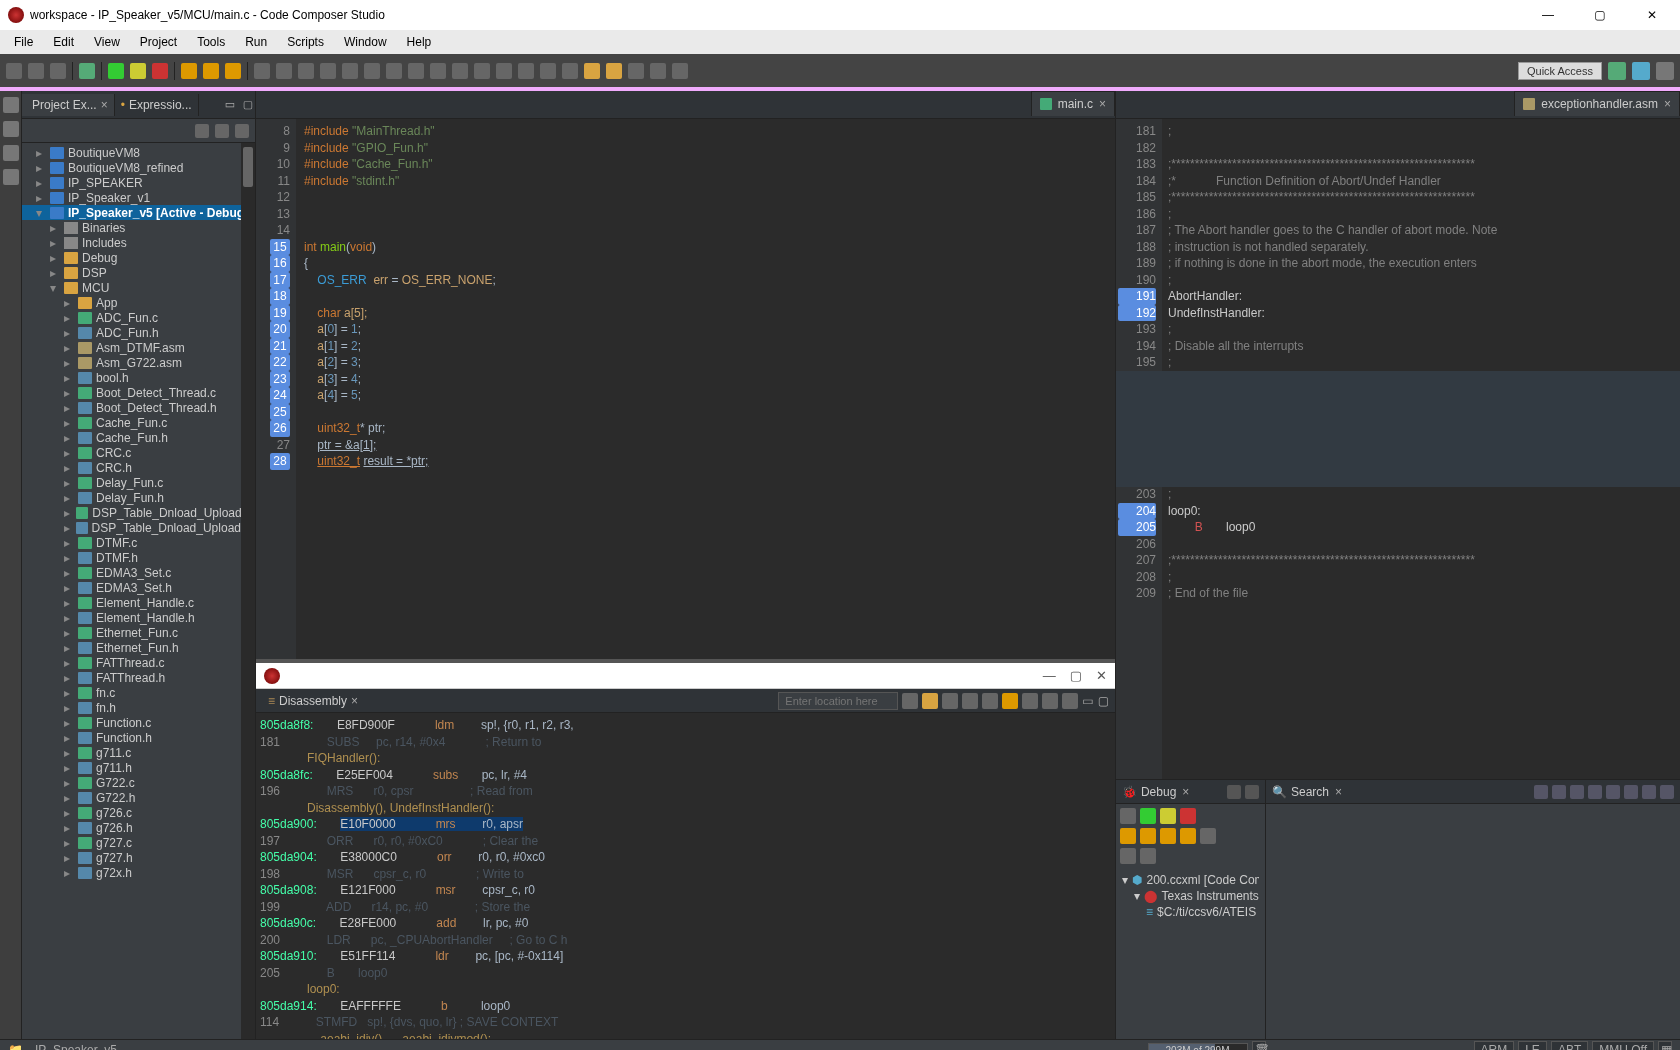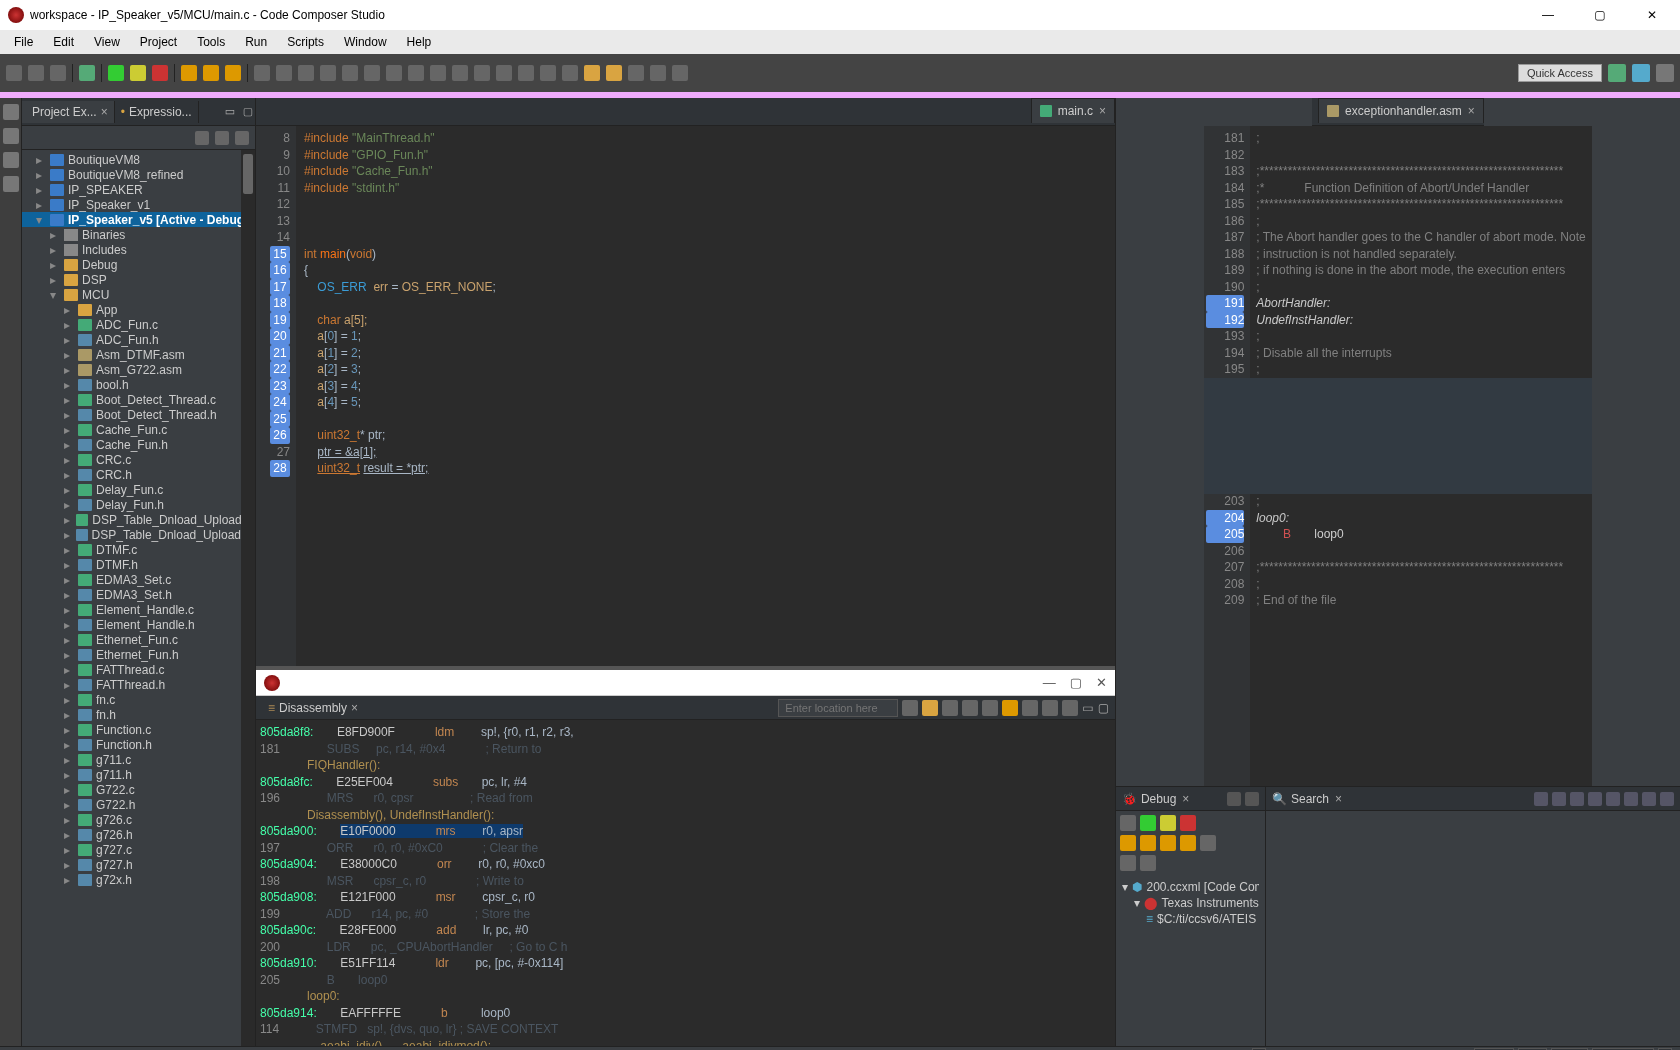--- a/index.html
+++ b/index.html
@@ -4,21 +4,21 @@
 <style>
 *{margin:0;padding:0;box-sizing:border-box;font-family:"Segoe UI",Tahoma,sans-serif;font-size:12px;}
 body{background:#3a3e42;color:#ccc;width:1680px;height:1050px;overflow:hidden;position:relative;}
 .titlebar{height:30px;background:#fff;color:#000;display:flex;align-items:center;padding:0 8px;justify-content:space-between;}
 .titlebar .left{display:flex;align-items:center;gap:6px;}
 .titlebar .title{font-size:12px;}
 .win-controls{display:flex;gap:12px;font-size:14px;}
 .win-controls span{width:40px;text-align:center;cursor:pointer;}
 .menubar{height:24px;background:#eaeaea;color:#000;display:flex;align-items:center;padding:0 6px;gap:4px;}
 .menubar span{padding:2px 8px;cursor:pointer;}
-.toolbar{height:44px;background:#444;border-bottom:6px solid #f0abfc;display:flex;align-items:center;padding:0 6px;gap:6px;}
+.toolbar{height:37px;background:#444;border-bottom:4px solid #f0abfc;display:flex;align-items:center;padding:0 6px;gap:6px;}
 .toolbar .tb-icon{width:16px;height:16px;display:inline-block;background:#666;border-radius:2px;}
 .toolbar .spacer{flex:1;}
 .quick-access{background:#ddd;color:#333;border:1px solid #999;padding:2px 8px;font-size:11px;}
 .persp-icon{width:18px;height:18px;background:#5a7;display:inline-block;border-radius:2px;}
 
 .main-area{display:flex;height:calc(100% - 30px - 24px - 28px - 20px);}
 .left-rail{width:22px;background:#3e3e3e;border-right:1px solid #222;display:flex;flex-direction:column;align-items:center;padding-top:6px;gap:8px;}
 .left-rail .ico{width:16px;height:16px;background:#777;border-radius:2px;}
 
 .left-panel{width:234px;background:#3a3e42;border-right:1px solid #222;display:flex;flex-direction:column;}
@@ -55,21 +55,21 @@
 
 .code-area{flex:1;display:flex;background:#2b2b2b;font-family:Consolas,monospace;font-size:13px;overflow:hidden;position:relative;}
 .gutter{width:40px;background:#313335;color:#888;text-align:right;padding:4px 6px 4px 2px;line-height:16.5px;}
 .gutter .bp{background:#5a8de0;color:#fff;border-radius:2px;display:inline-block;width:20px;text-align:center;}
 .gutter .bp-y{position:relative;}
 .gutter .bp-y::before{content:"";position:absolute;left:-12px;top:3px;width:8px;height:8px;background:#d9d94a;border-radius:50%;}
 .code-body{flex:1;padding:4px 8px;line-height:16.5px;white-space:pre;color:#a9b7c6;}
 .kw{color:#cc7832;}
 .str{color:#6a8759;}
 .type{color:#cc7832;}
-.fn{color:#f97316;}
+.fn{color:#84cc16;}
 .num{color:#6897bb;}
 .var{color:#c9a26d;}
 .oscall{color:#3b9cd6;}
 
 .split-bottom{height:380px;border-top:4px solid #555;display:flex;flex-direction:column;background:#2b2b2b;}
 .float-titlebar{height:26px;background:#fff;color:#000;display:flex;align-items:center;padding:0 8px;justify-content:space-between;border-bottom:1px solid #ccc;}
 .float-titlebar .wc{display:flex;gap:14px;}
 .float-titlebar .wc span{cursor:pointer;font-size:13px;color:#555;}
 .dis-tabs{height:24px;background:#2f3337;display:flex;align-items:center;padding:0 6px;gap:6px;border-bottom:1px solid #222;}
 .dis-tab{padding:3px 6px;display:flex;align-items:center;gap:4px;font-size:11px;}
@@ -79,28 +79,28 @@
 .dis-toolbar .di{width:16px;height:16px;background:#666;border-radius:2px;}
 .dis-body{flex:1;font-family:Consolas,monospace;font-size:13px;line-height:16.5px;padding:4px;overflow:hidden;white-space:pre;color:#a9b7c6;}
 .dis-body .addr{color:#4fa;}
 .dis-body .hex{color:#c9c9c9;}
 .dis-body .mn{color:#c28650;}
 .dis-body .lbl{color:#b09050;}
 .dis-body .dim{color:#4a5560;}
 .dis-body .hl{background:#0e3a6c;}
 
 .right-panel{width:565px;display:flex;flex-direction:column;border-left:1px solid #222;}
-.right-editor{flex:1;display:flex;flex-direction:column;align-items:center;}
+.right-editor{flex:1;display:flex;flex-direction:column;}
 .asm-body{flex:1;background:#2b2b2b;font-family:Consolas,monospace;font-size:13px;line-height:16.5px;overflow:hidden;position:relative;display:flex;}
 .asm-body .gutter{width:46px;}
 .asm-body .gutter .n{color:#888;}
 .asm-body .gutter .n.cur{background:#5a8de0;color:#fff;border-radius:2px;}
 .asm-code{flex:1;padding:4px 6px;white-space:pre;}
 .asm-code .cmt{color:#808080;}
-.asm-code .lbl{color:#c9c9c9;font-style:italic;}
+.asm-code .lbl{color:#c9c9c9;}
 .asm-code .ins{color:#c9c9c9;}
 .asm-code .add-ins{color:#d25252;}
 .path-tooltip{position:absolute;top:4px;right:24px;background:#f5f5dc;color:#000;border:1px solid #999;padding:1px 6px;font-size:11px;z-index:10;}
 .hl-band{position:absolute;background:#323a42;left:0;right:0;}
 
 .right-bottom{height:260px;display:flex;border-top:1px solid #222;}
 .debug-pane{width:150px;border-right:1px solid #222;display:flex;flex-direction:column;background:#3a3e42;}
 .search-pane{flex:1;display:flex;flex-direction:column;background:#3a3e42;}
 .pane-header{height:24px;background:#2f3337;display:flex;align-items:center;padding:0 6px;gap:4px;font-size:11px;border-bottom:1px solid #222;}
 .pane-header .x{color:#aaa;margin-left:2px;}

